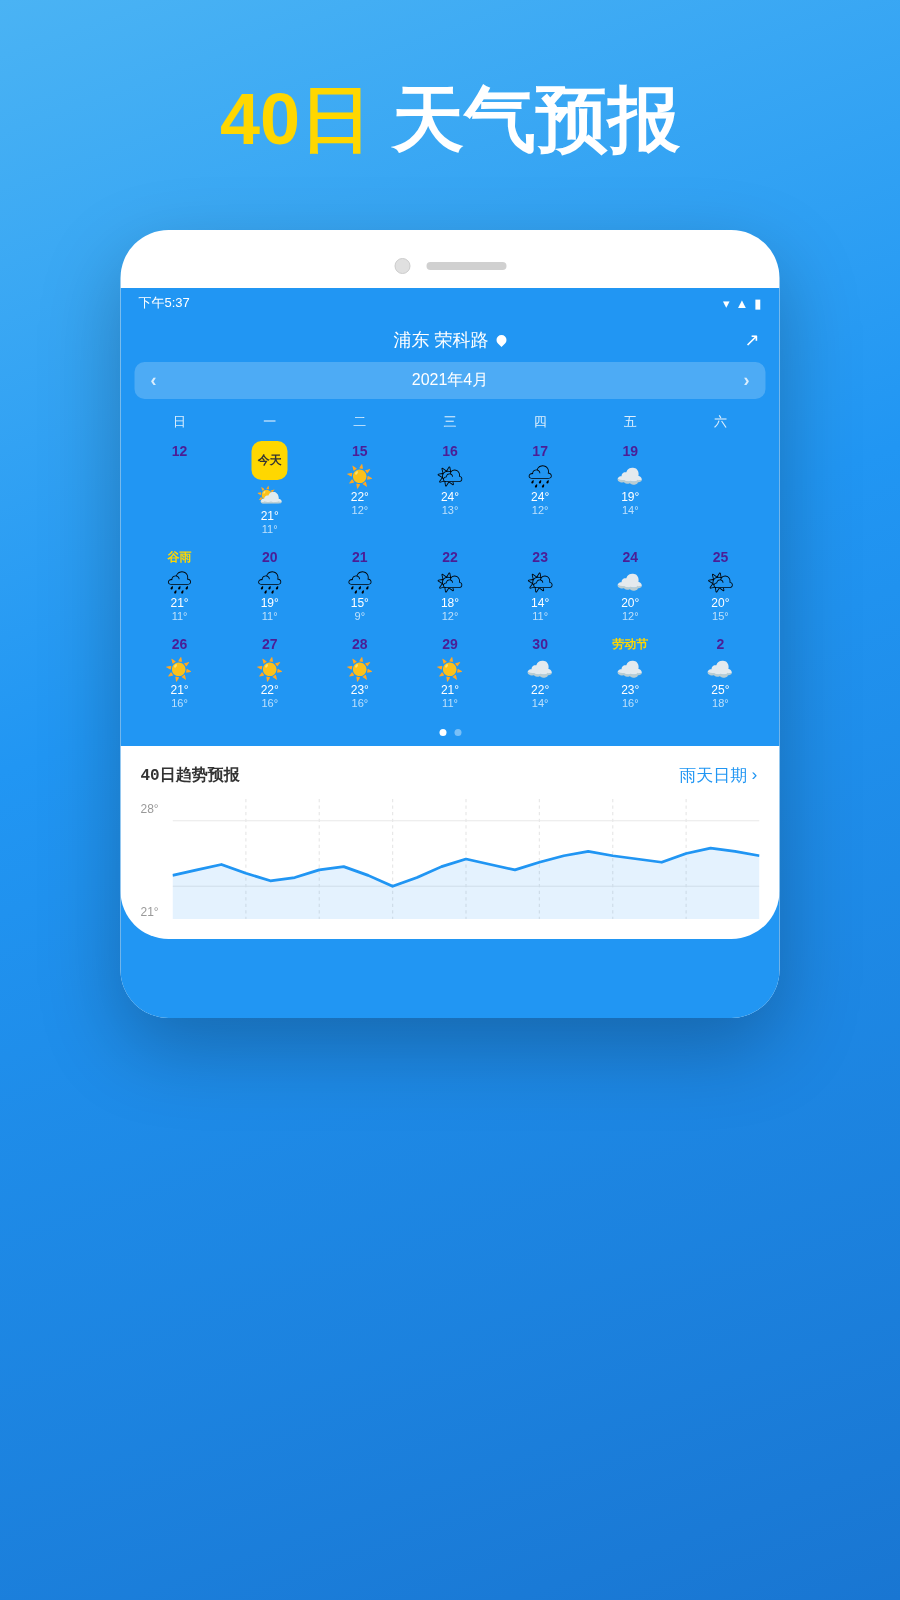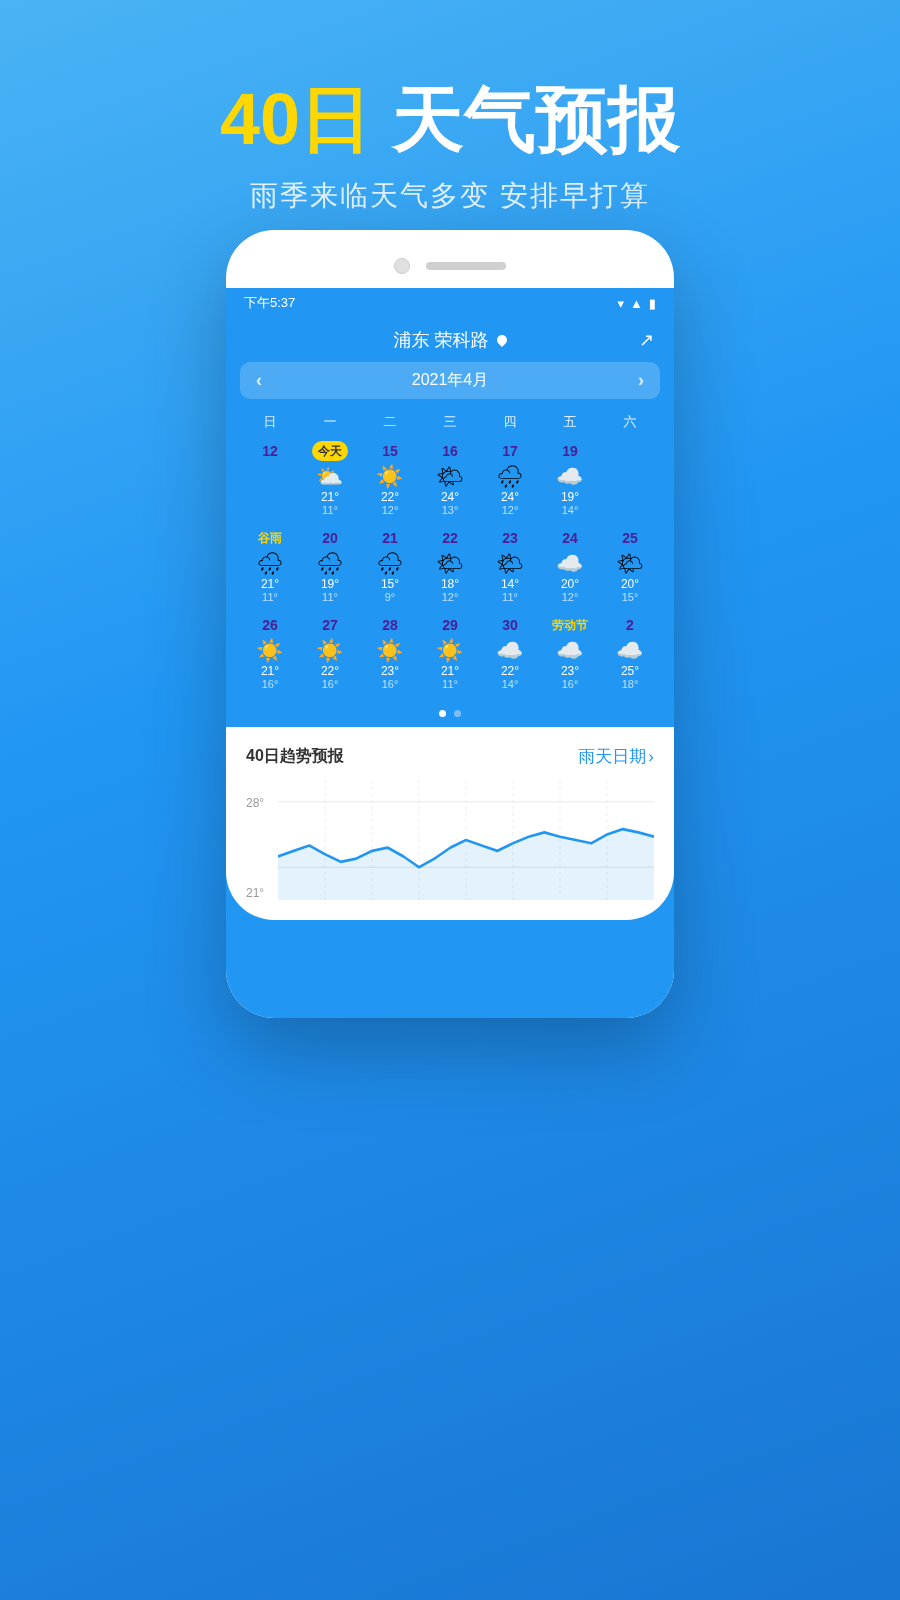--- a/index.html
+++ b/index.html
@@ -30,21 +30,21 @@
       margin-top: 18px;
       letter-spacing: 2px;
     }
 
     
     .phone-frame {
       position: absolute;
       top: 230px;
       left: 50%;
       transform: translateX(-50%);
-      width: 448px;
+      width: 659px;
       background: #ffffff;
       border-radius: 48px;
       box-shadow: 0 30px 80px rgba(0,0,0,0.25);
       padding: 28px 0 0 0;
       overflow: hidden;
     }
 
     .phone-top-bar {
       display: flex;
       align-items: center;
@@ -169,21 +169,21 @@
       margin-bottom: 3px;
       min-height: 20px;
       display: flex;
       align-items: center;
       justify-content: center;
     }
     .day-num.today-label {
       background: #FFD700;
       color: #333;
       border-radius: 10px;
-      padding: 1px 6px;
+      padding: 11px 6px;
       font-size: 12px;
       font-weight: 700;
     }
     .day-num.special-label {
       color: #FFD700;
       font-size: 12px;
     }
     .weather-icon {
       font-size: 22px;
       margin: 2px 0;
@@ -218,20 +218,21 @@
     .trend-section {
       background: white;
       padding: 18px 20px 20px;
       border-radius: 0 0 48px 48px;
     }
     .trend-header {
       display: flex;
       justify-content: space-between;
       align-items: center;
       margin-bottom: 12px;
+      font-family: Liberation Mono, monospace;
     }
     .trend-title {
       font-size: 16px;
       font-weight: 600;
       color: #333;
     }
     .trend-link {
       font-size: 17px;
       color: #2196F3;
       display: flex;
@@ -260,21 +261,21 @@
       margin-bottom: 14px;
     }
     .trend-chart {
       position: relative;
       height: 120px;
       width: 100%;
     }
     .chart-y-labels {
       position: absolute;
       left: 0;
-      top: 16px;
+      top: 3px;
       bottom: 0;
       display: flex;
       flex-direction: column;
       justify-content: space-between;
       font-size: 12px;
       color: #999;
     }
     .chart-svg {
       position: absolute;
       left: 32px;
@@ -286,21 +287,20 @@
     }
   </style>
 </head>
 <body>
 
 <div class="hero-section">
   <div class="hero-title">
     <span class="yellow">40日</span>
     <span class="white">天气预报</span>
   </div>
-  <div class="hero-subtitle">雨季来临天气多变 安排早打算</div>
 </div>
 
 <div class="phone-frame">
 
   <div class="phone-top-bar">
     <div class="phone-camera"></div>
     <div class="phone-speaker"></div>
   </div>
 
   <div class="status-bar">

